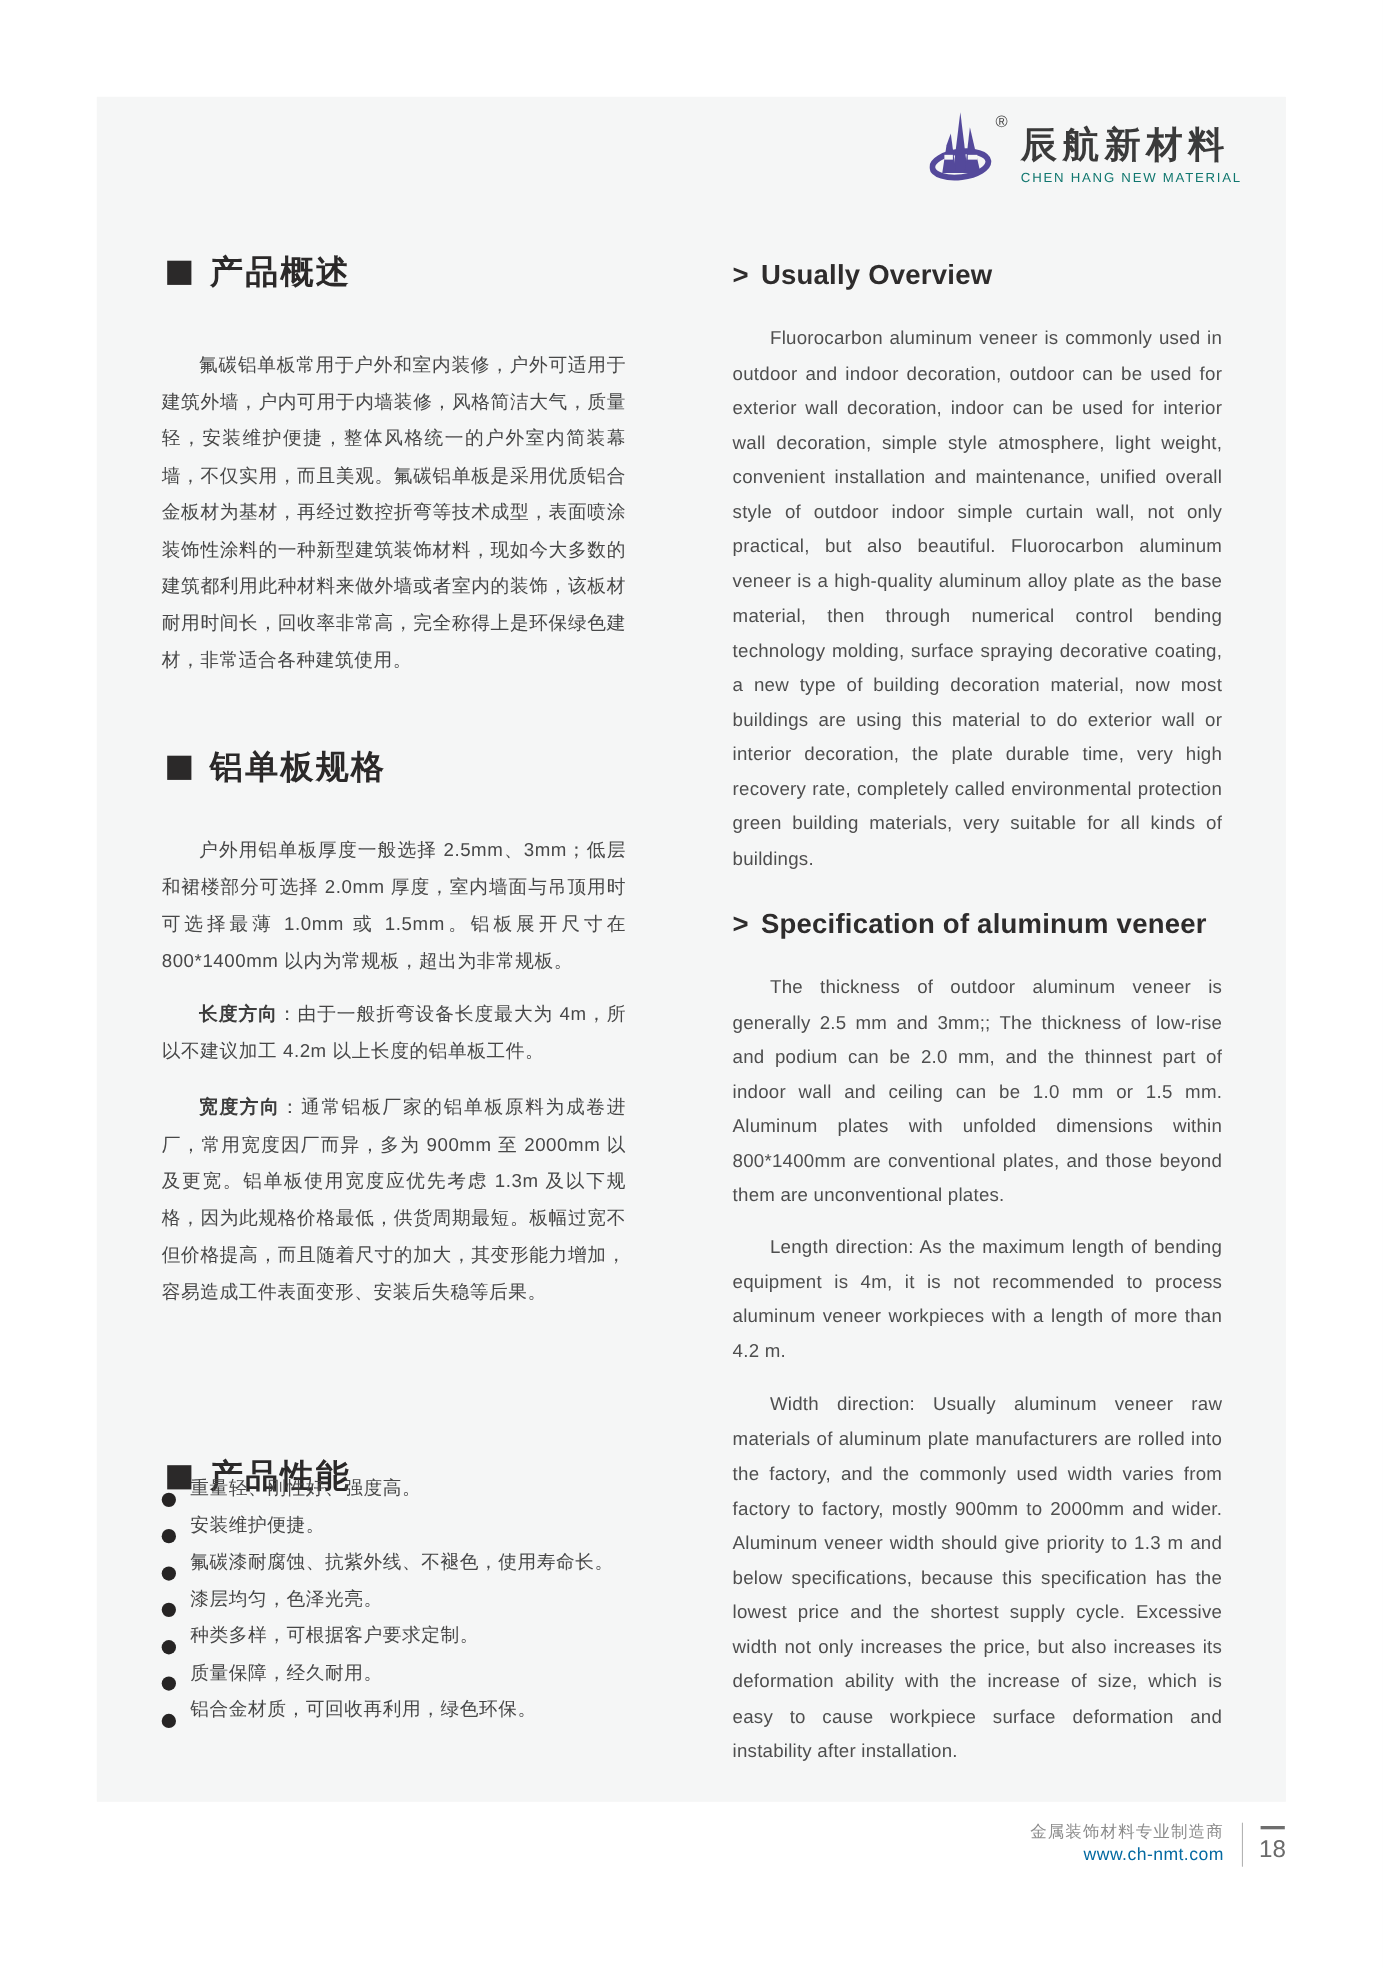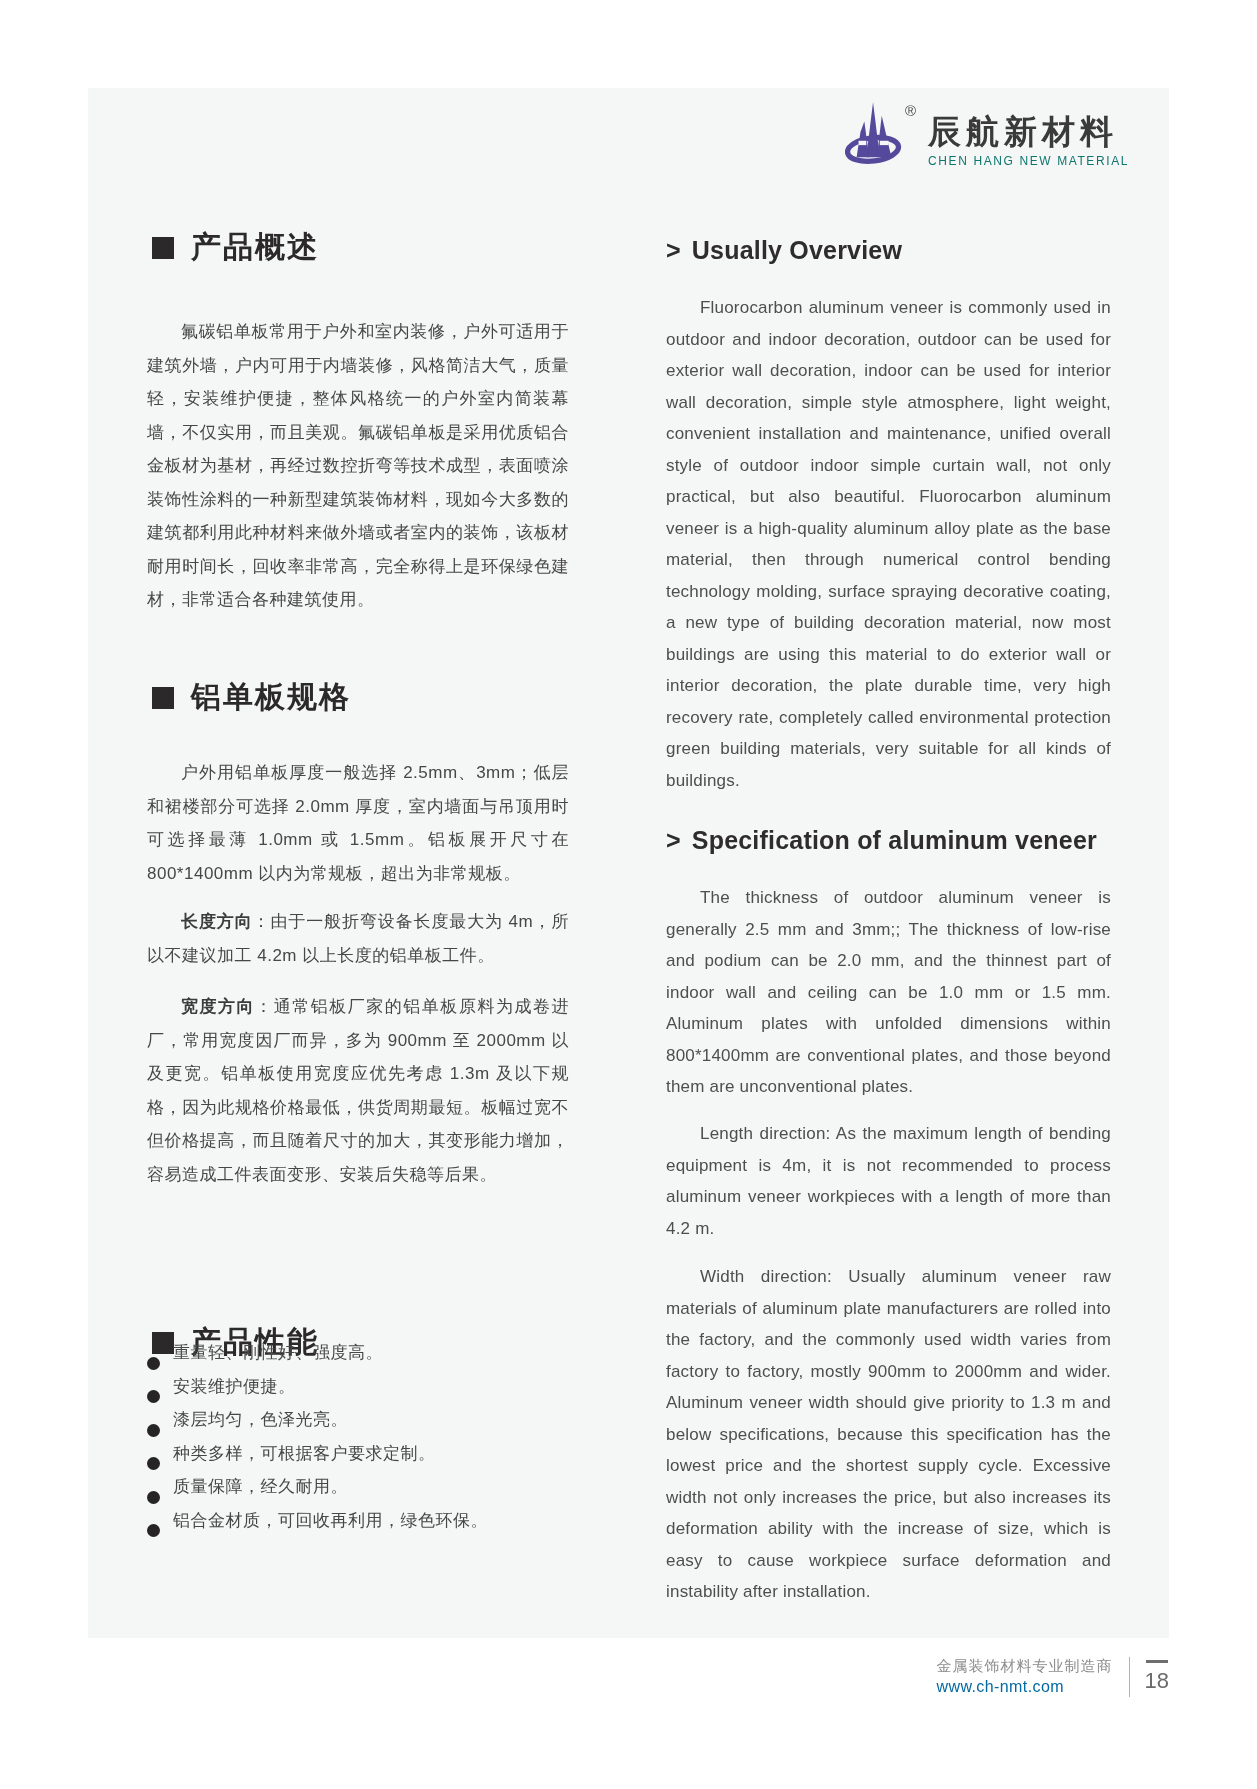--- a/index.html
+++ b/index.html
@@ -64,21 +64,21 @@
   .en-para{
     position:absolute;left:666px;width:445px;margin:0;
     font-size:17px;line-height:31.5px;color:#4e4e4e;
     text-align:justify;text-indent:2em;letter-spacing:0.2px;
   }
   
   .footer{
     position:absolute;right:88px;top:1656px;
     display:flex;align-items:stretch;
   }
-  .footer-text{text-align:left;}
+  .footer-text{text-align:right;}
   .footer-tagline{font-size:15px;color:#8d8d8d;letter-spacing:1px;line-height:20px;}
   .footer-site{font-size:16px;color:#0369a1;letter-spacing:0.4px;line-height:22px;margin-top:0;}
   .footer-divider{width:1px;background:#b3b3b3;margin:1px 15px 1px 16px;}
   .footer-page{display:flex;flex-direction:column;align-items:center;justify-content:flex-start;padding-top:4px;}
   .footer-dash{width:22px;height:3px;background:#6e6e6e;margin-bottom:7px;}
   .footer-num{font-size:22px;color:#6b6b6b;line-height:22px;}
 </style>
 </head>
 <body>
 
@@ -123,20 +123,24 @@
     <li>
         <span class="dot"></span>
         <span>重量轻、刚性好、强度高。</span>
       </li>
     <li>
         <span class="dot"></span>
         <span>安装维护便捷。</span>
       </li>
     <li>
         <span class="dot"></span>
+        <span>氟碳漆耐腐蚀、抗紫外线、不褪色，使用寿命长。</span>
+      </li>
+    <li>
+        <span class="dot"></span>
         <span>漆层均匀，色泽光亮。</span>
       </li>
     <li>
         <span class="dot"></span>
         <span>种类多样，可根据客户要求定制。</span>
       </li>
     <li>
         <span class="dot"></span>
         <span>质量保障，经久耐用。</span>
       </li>

